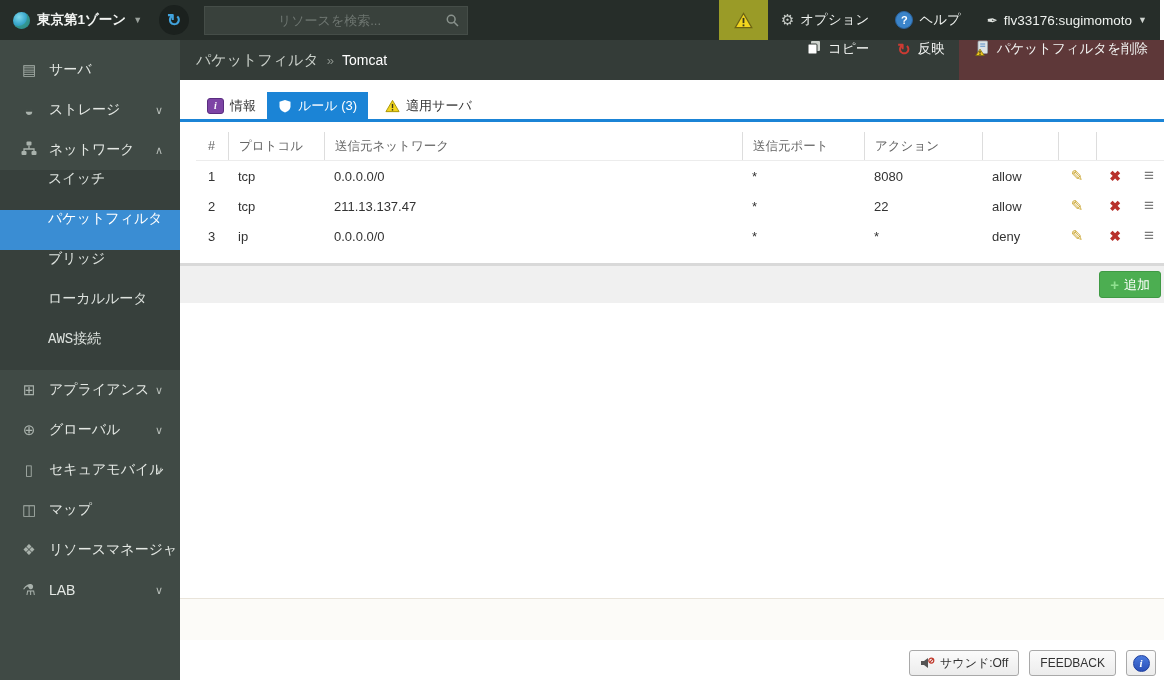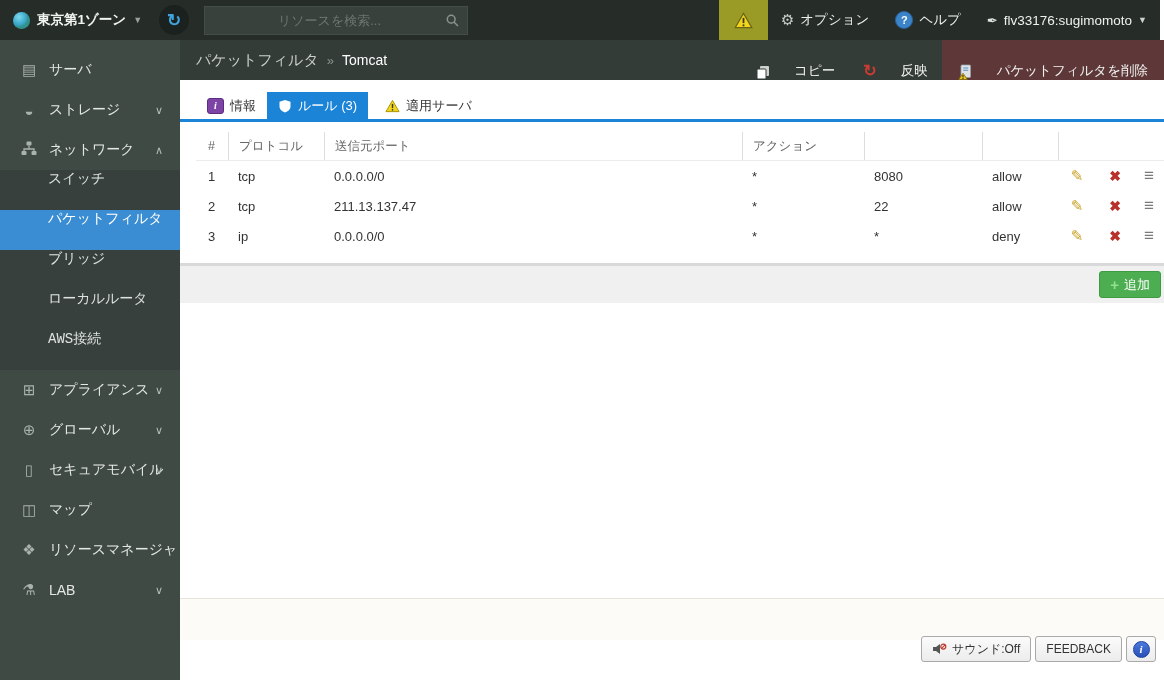--- a/index.html
+++ b/index.html
@@ -50,21 +50,21 @@
   .lang .divider{margin:0 9px;color:#c3c9c4;}
   .lang .en{color:#fff;cursor:pointer;}
 
   
   .main{position:absolute;top:40px;left:180px;right:0;bottom:0;background:#fff;}
   .crumbbar{height:40px;background:#343c38;display:flex;align-items:center;padding-left:16px;}
   .crumb-section{color:#c9cfc9;font-size:15px;cursor:pointer;}
   .crumb-sep{color:#8a918b;margin:0 8px;font-size:13px;}
   .crumb-current{color:#fff;font-size:14px;}
   .crumb-actions{margin-left:auto;display:flex;align-items:center;height:100%;}
-  .act-btn{display:flex;align-items:flex-end;gap:24px;padding:0 14px;color:#f2f4f2;font-size:13.5px;
+  .act-btn{display:flex;align-items:flex-start;gap:7px;padding:0 14px;color:#f2f4f2;font-size:13.5px;
       cursor:pointer;height:100%;white-space:nowrap;}
   .apply-glyph{color:#cc3b33;font-weight:bold;font-size:16px;}
   .delete-btn{background:#5e3839;padding:0 16px;}
 
   .content{position:relative;height:560px;background:#fff;overflow:hidden;}
   .tabs-row{padding:12px 0 0 16px;display:flex;height:27px;}
   .tab{display:flex;align-items:center;gap:6px;padding:0 11px;font-size:13px;color:#333;cursor:pointer;}
   .tab.active{background:#1b84d6;color:#fff;}
   .tab.servers{margin-left:6px;}
   .tab-underline{height:3px;background:#1b84d6;}
@@ -88,21 +88,21 @@
   .menu-ico{color:#7a7a7a;font-size:17px;cursor:pointer;}
 
   .addbar{margin-top:12px;border-top:3px solid #d9d9d9;background:#f0f0f0;height:37px;
       display:flex;align-items:center;justify-content:flex-end;padding-right:3px;}
   .add-btn{background:#4cae51;border:1px solid #3f9a44;color:#fff;height:25px;padding:0 10px;
       border-radius:3px;display:flex;align-items:center;gap:5px;font-size:13px;cursor:pointer;}
   .add-plus{color:#8fe08f;font-weight:bold;font-size:15px;}
 
   .bottom-zone{position:absolute;left:0;right:0;top:518px;bottom:0;border-top:1px solid #e9e4da;
       background:#fcfbf8;}
-  .footer-btns{position:absolute;right:8px;bottom:18px;display:flex;gap:4px;align-items:center;}
+  .footer-btns{position:absolute;right:8px;bottom:4px;display:flex;gap:10px;align-items:center;}
   .f-btn{height:26px;background:linear-gradient(#fbfbfb,#ececec);border:1px solid #a9a9a9;
       border-radius:3px;display:flex;align-items:center;gap:5px;padding:0 10px;font-size:12px;
       color:#333;cursor:pointer;box-sizing:border-box;}
   .info-btn{width:30px;justify-content:center;padding:0;}
   .info-circle{width:17px;height:17px;border-radius:50%;background:linear-gradient(#4a7ade,#2a50b8);
       border:1px solid #1e3f9e;color:#fff;display:flex;align-items:center;justify-content:center;
       font:italic bold 11px "Liberation Serif",serif;box-sizing:border-box;}
 </style>
 </head>
 <body>
@@ -272,20 +272,21 @@
         </svg>
         <span>適用サーバ</span>
       </div>
     </div>
     <div class="tab-underline"></div>
 
     <div class="rule-table">
       <div class="thead">
         <div class="first">#</div>
         <div>プロトコル</div>
+        <div>送信元ネットワーク</div>
         <div>送信元ポート</div>
         <div>アクション</div>
         <div></div>
         <div></div>
         <div></div>
       </div>
 
       <div class="trow">
         <div class="first">1</div>
         <div>tcp</div>

